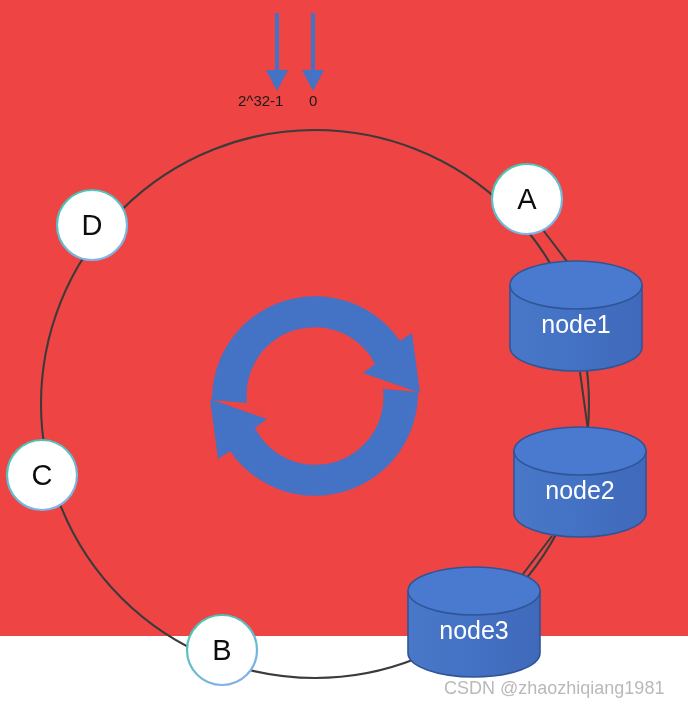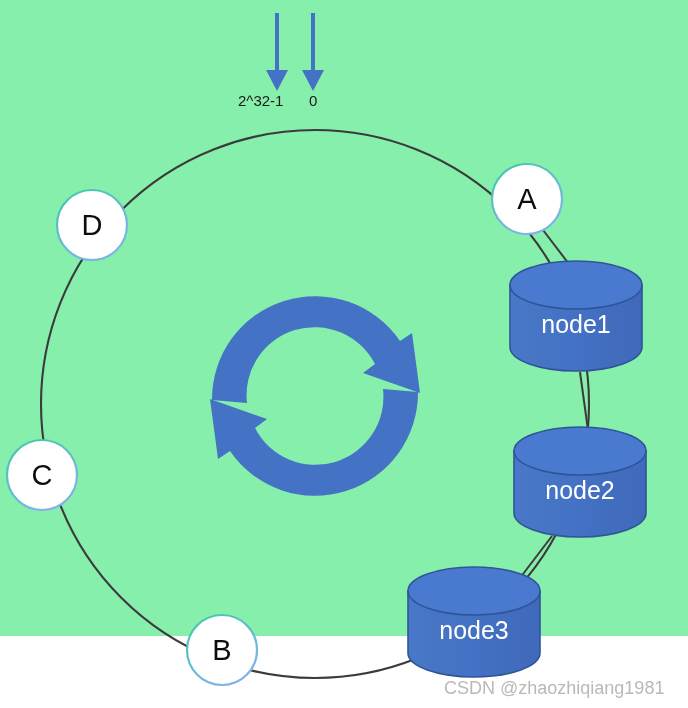--- a/index.html
+++ b/index.html
@@ -10,21 +10,21 @@
   body {
     width: 688px;
     height: 708px;
     overflow: hidden;
     font-family: "Liberation Sans", sans-serif;
   }
   #canvas {
     position: relative;
     width: 688px;
     height: 636px;
-    background: #86efac;
+    background: #ef4444;
     text-align: center;
   }
   #diagram {
     position: absolute;
     left: 0;
     top: 0;
     width: 688px;
     height: 708px;
   }
   .node-letter {

